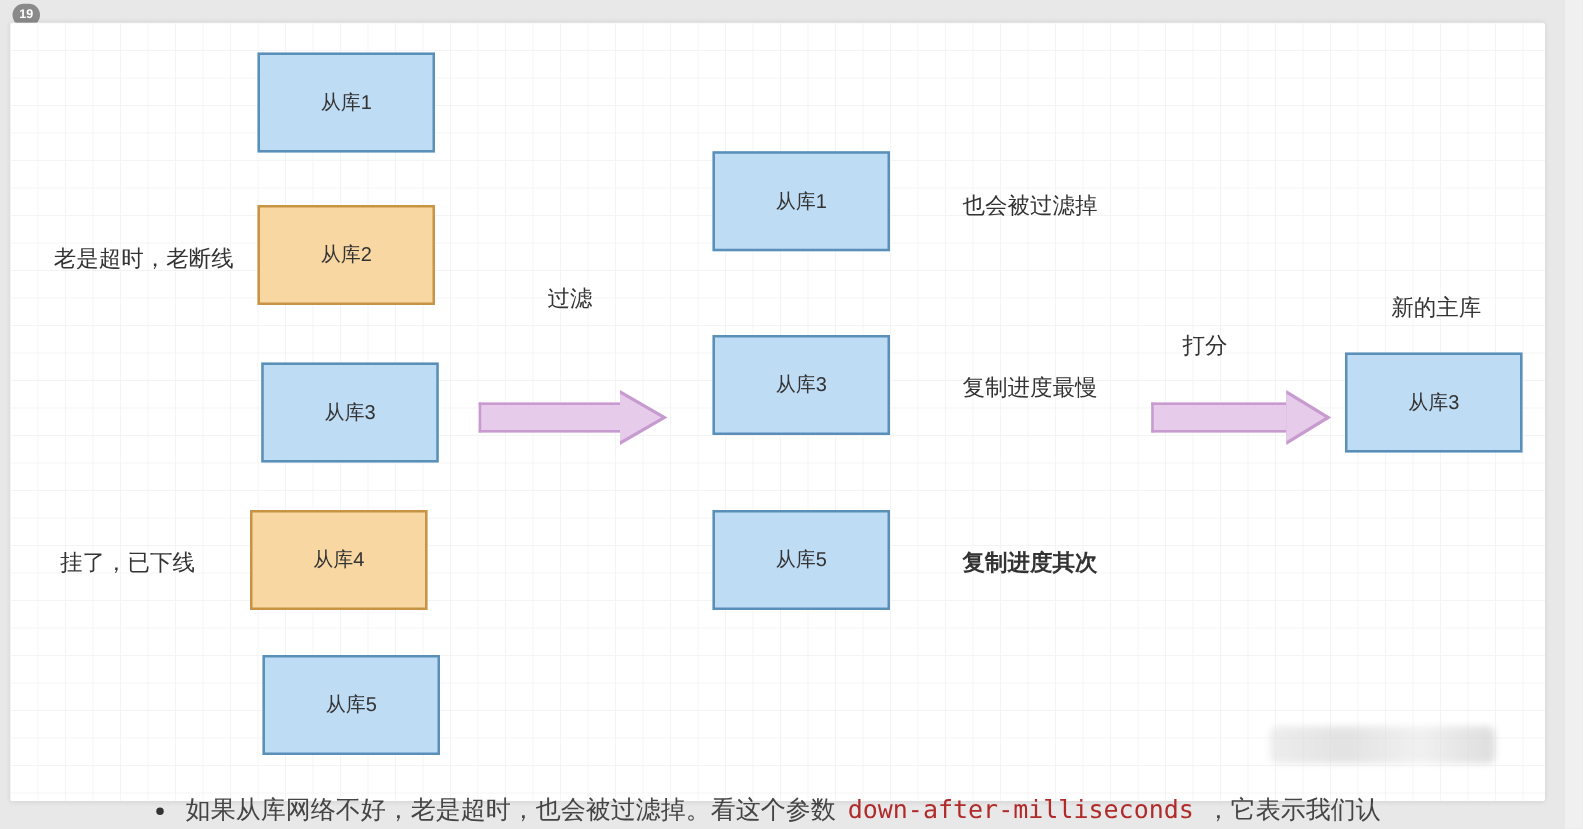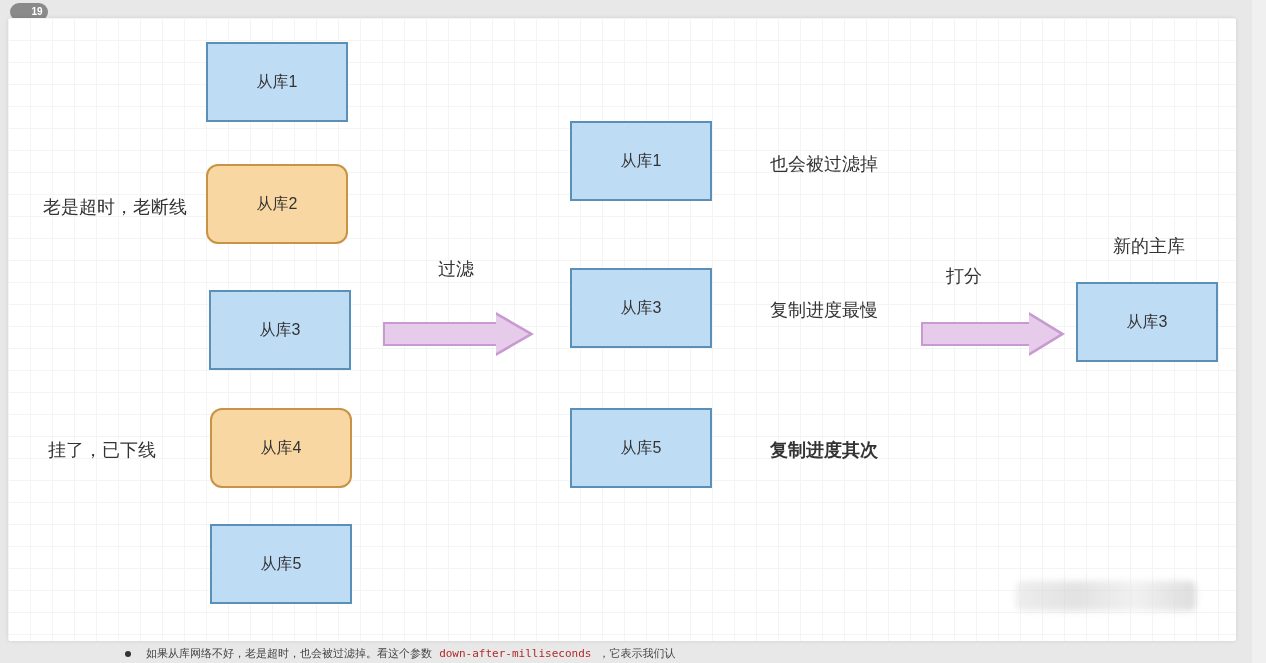--- a/index.html
+++ b/index.html
@@ -22,21 +22,20 @@
     left: 10px;
     width: 22px;
     height: 18px;
     border-radius: 10px;
     background: #8a8a8a;
     color: #fff;
     font-size: 10px;
     line-height: 18px;
     text-align: center;
     font-weight: bold;
-    padding-left: 16px;
   }
   .canvas {
     position: absolute;
     left: 8px;
     right: 30px;
     top: 18px;
     bottom: 22px;
     background: #ffffff;
     border-radius: 2px;
     box-shadow: 0 0 4px rgba(0,0,0,0.1);
@@ -56,21 +55,21 @@
     height: 80px;
     border: 2px solid;
     display: flex;
     align-items: center;
     justify-content: center;
     font-size: 16px;
     color: #333;
     font-weight: 500;
   }
   .blue   { background: #bfdcf5; border-color: #5a8fb8; }
-  .orange { background: #f8d7a3; border-color: #c79345; border-radius: 12px; }
+  .orange { background: #f8d7a3; border-color: #c79345; }
 
   
   .label {
     position: absolute;
     font-size: 18px;
     color: #333;
     white-space: nowrap;
   }
 
   
@@ -94,21 +93,21 @@
     border-color: transparent transparent transparent #e7cbea;
   }
   .arrow .head.edge {
     border-color: transparent transparent transparent #c79ad0;
   }
 
   .footer-text {
     position: absolute;
     bottom: 2px;
     left: 125px;
-    font-size: 11px;
+    font-size: 20px;
     color: #444;
     white-space: nowrap;
   }
   .footer-text .bullet {
     display: inline-block;
     width: 6px; height: 6px;
     background: #333;
     border-radius: 50%;
     margin-right: 12px;
     vertical-align: middle;
@@ -159,29 +158,29 @@
     <div class="label" style="left:35px; top:177px;">老是超时，老断线</div>
     <div class="node orange" style="left:198px; top:146px;">
       <span>从库2</span>
     </div>
 
     <div class="node blue" style="left:201px; top:272px;">
       <span>从库3</span>
     </div>
 
     <div class="label" style="left:40px; top:420px;">挂了，已下线</div>
-    <div class="node orange" style="left:202px; top:390px;">
+    <div class="node orange" style="left:192px; top:390px;">
       <span>从库4</span>
     </div>
 
     <div class="node blue" style="left:202px; top:506px;">
       <span>从库5</span>
     </div>
 
-    <div class="label" style="left:430px; top:239px;font-family:Liberation Mono, monospace;">过滤</div>
+    <div class="label" style="left:430px; top:209px;font-family:Liberation Mono, monospace;">过滤</div>
     <div class="arrow" style="left:375px; top:296px; width:152px; height:40px;">
       <div class="stem" style="left:0; top:8px; width:115px; height:24px;"></div>
       <div class="head edge" style="left:113px; top:-2px; border-width:22px 0 22px 38px;"></div>
       <div class="head fill" style="left:113px; top:1px;  border-width:19px 0 19px 33px;"></div>
     </div>
 
     <div class="node blue" style="left:562px; top:103px;">
       <span>从库1</span>
     </div>
     <div class="label" style="left:762px; top:134px;">也会被过滤掉</div>

